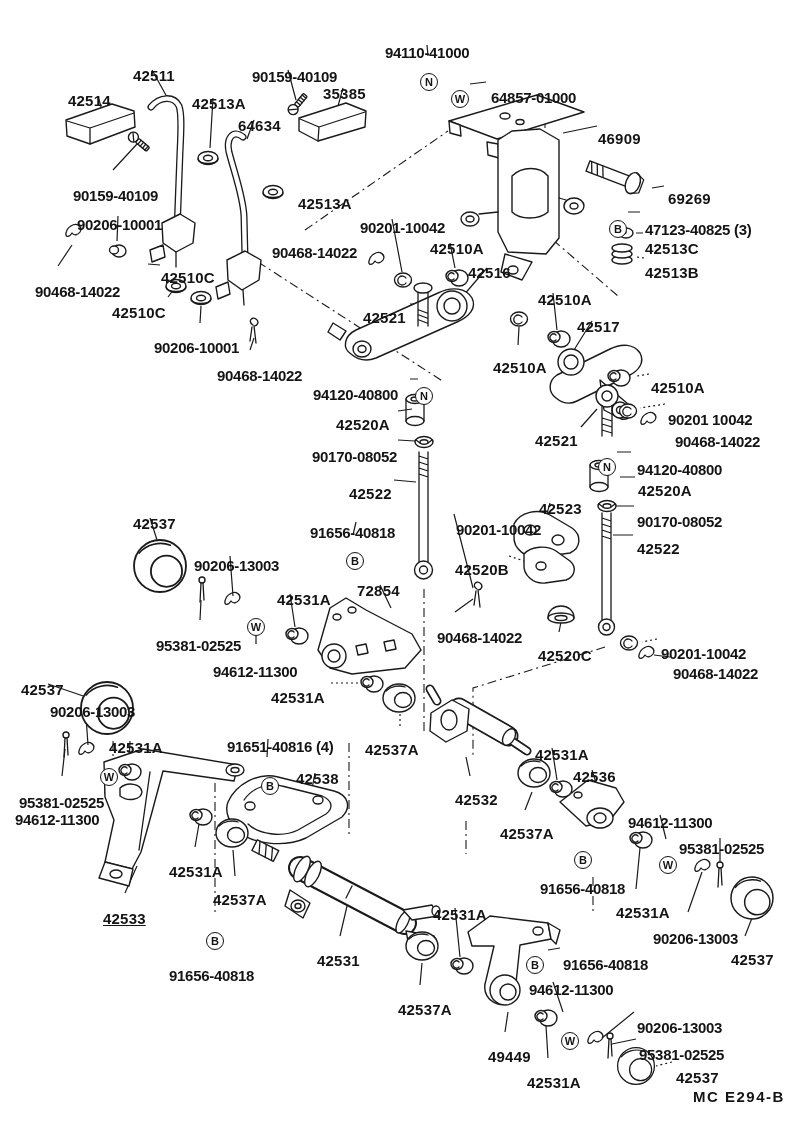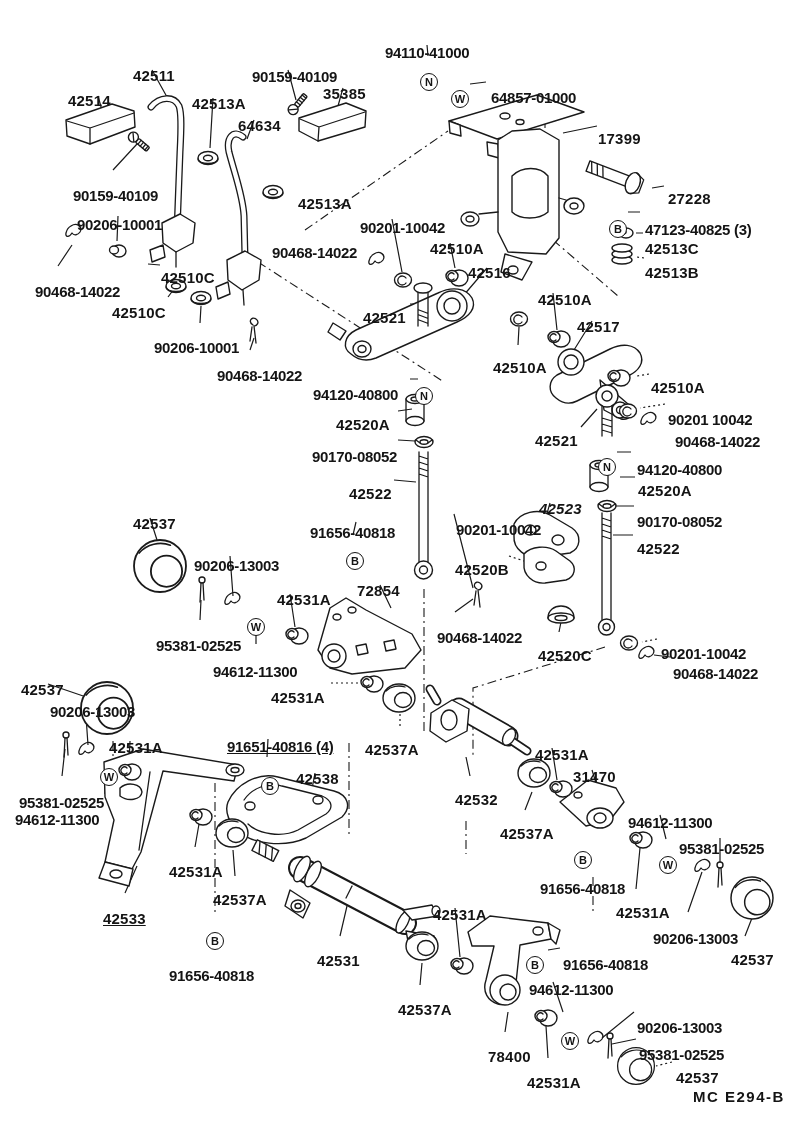--- a/index.html
+++ b/index.html
@@ -344,23 +344,23 @@
 
   <div class="label-layer">
       <div class="part-label" style="left: 385px; top: 29px;">94110-41000</div>
       <div class="part-label" style="left: 491px; top: 74px;">64857-01000</div>
       <div class="part-label lg" style="left: 133px; top: 52px;">42511</div>
       <div class="part-label" style="left: 252px; top: 53px;">90159-40109</div>
       <div class="part-label lg" style="left: 68px; top: 77px;">42514</div>
       <div class="part-label lg" style="left: 192px; top: 80px;">42513A</div>
       <div class="part-label lg" style="left: 323px; top: 70px;">35385</div>
       <div class="part-label lg" style="left: 238px; top: 102px;">64634</div>
-      <div class="part-label lg" style="left: 598px; top: 115px;">17399</div>
+      <div class="part-label lg" style="left: 598px; top: 115px;">46909</div>
       <div class="part-label" style="left: 73px; top: 172px;">90159-40109</div>
-      <div class="part-label lg" style="left: 668px; top: 175px;">27228</div>
+      <div class="part-label lg" style="left: 668px; top: 175px;">69269</div>
       <div class="part-label lg" style="left: 298px; top: 180px;">42513A</div>
       <div class="part-label" style="left: 645px; top: 206px;">47123-40825 (3)</div>
       <div class="part-label" style="left: 77px; top: 201px;">90206-10001</div>
       <div class="part-label" style="left: 360px; top: 204px;">90201-10042</div>
       <div class="part-label lg" style="left: 645px; top: 225px;">42513C</div>
       <div class="part-label" style="left: 272px; top: 229px;">90468-14022</div>
       <div class="part-label lg" style="left: 430px; top: 225px;">42510A</div>
       <div class="part-label lg" style="left: 645px; top: 249px;">42513B</div>
       <div class="part-label lg" style="left: 468px; top: 249px;">42516</div>
       <div class="part-label" style="left: 35px; top: 268px;">90468-14022</div>
@@ -375,45 +375,45 @@
       <div class="part-label lg" style="left: 651px; top: 364px;">42510A</div>
       <div class="part-label" style="left: 313px; top: 371px;">94120-40800</div>
       <div class="part-label" style="left: 668px; top: 396px;">90201 10042</div>
       <div class="part-label lg" style="left: 336px; top: 401px;">42520A</div>
       <div class="part-label" style="left: 675px; top: 418px;">90468-14022</div>
       <div class="part-label lg" style="left: 535px; top: 417px;">42521</div>
       <div class="part-label" style="left: 312px; top: 433px;">90170-08052</div>
       <div class="part-label" style="left: 637px; top: 446px;">94120-40800</div>
       <div class="part-label lg" style="left: 638px; top: 467px;">42520A</div>
       <div class="part-label lg" style="left: 349px; top: 470px;">42522</div>
-      <div class="part-label lg" style="left: 539px; top: 485px; font-style: italic;">42523</div>
+      <div class="part-label lg" style="left: 539px; top: 485px;">42523</div>
       <div class="part-label" style="left: 637px; top: 498px;">90170-08052</div>
       <div class="part-label lg" style="left: 133px; top: 500px;">42537</div>
       <div class="part-label" style="left: 310px; top: 509px;">91656-40818</div>
       <div class="part-label" style="left: 456px; top: 506px;">90201-10042</div>
       <div class="part-label lg" style="left: 637px; top: 525px;">42522</div>
       <div class="part-label" style="left: 194px; top: 542px;">90206-13003</div>
       <div class="part-label lg" style="left: 455px; top: 546px;">42520B</div>
       <div class="part-label lg" style="left: 277px; top: 576px;">42531A</div>
       <div class="part-label lg" style="left: 357px; top: 567px;">72854</div>
       <div class="part-label" style="left: 156px; top: 622px;">95381-02525</div>
       <div class="part-label" style="left: 437px; top: 614px;">90468-14022</div>
       <div class="part-label lg" style="left: 538px; top: 632px;">42520C</div>
       <div class="part-label" style="left: 661px; top: 630px;">90201-10042</div>
       <div class="part-label" style="left: 213px; top: 648px;">94612-11300</div>
       <div class="part-label" style="left: 673px; top: 650px;">90468-14022</div>
       <div class="part-label lg" style="left: 21px; top: 666px;">42537</div>
       <div class="part-label lg" style="left: 271px; top: 674px;">42531A</div>
       <div class="part-label" style="left: 50px; top: 688px;">90206-13003</div>
       <div class="part-label lg" style="left: 109px; top: 724px;">42531A</div>
-      <div class="part-label" style="left: 227px; top: 723px; text-decoration: underline;">91651-40816 (4)</div>
+      <div class="part-label" style="left: 227px; top: 723px;">91651-40816 (4)</div>
       <div class="part-label lg" style="left: 365px; top: 726px;">42537A</div>
       <div class="part-label lg" style="left: 535px; top: 731px;">42531A</div>
       <div class="part-label lg" style="left: 296px; top: 755px;">42538</div>
-      <div class="part-label lg" style="left: 573px; top: 753px;">31470</div>
+      <div class="part-label lg" style="left: 573px; top: 753px;">42536</div>
       <div class="part-label" style="left: 19px; top: 779px;">95381-02525</div>
       <div class="part-label lg" style="left: 455px; top: 776px;">42532</div>
       <div class="part-label" style="left: 15px; top: 796px;">94612-11300</div>
       <div class="part-label" style="left: 628px; top: 799px;">94612-11300</div>
       <div class="part-label lg" style="left: 500px; top: 810px;">42537A</div>
       <div class="part-label" style="left: 679px; top: 825px;">95381-02525</div>
       <div class="part-label lg" style="left: 169px; top: 848px;">42531A</div>
       <div class="part-label" style="left: 540px; top: 865px;">91656-40818</div>
       <div class="part-label lg" style="left: 213px; top: 876px;">42537A</div>
       <div class="part-label lg" style="left: 616px; top: 889px;">42531A</div>
@@ -421,21 +421,21 @@
       <div class="part-label lg" style="left: 103px; top: 895px; text-decoration: underline;">42533</div>
       <div class="part-label" style="left: 653px; top: 915px;">90206-13003</div>
       <div class="part-label lg" style="left: 317px; top: 937px;">42531</div>
       <div class="part-label lg" style="left: 731px; top: 936px;">42537</div>
       <div class="part-label" style="left: 563px; top: 941px;">91656-40818</div>
       <div class="part-label" style="left: 169px; top: 952px;">91656-40818</div>
       <div class="part-label" style="left: 529px; top: 966px;">94612-11300</div>
       <div class="part-label lg" style="left: 398px; top: 986px;">42537A</div>
       <div class="part-label" style="left: 637px; top: 1004px;">90206-13003</div>
       <div class="part-label" style="left: 639px; top: 1031px;">95381-02525</div>
-      <div class="part-label lg" style="left: 488px; top: 1033px;">78400</div>
+      <div class="part-label lg" style="left: 488px; top: 1033px;">49449</div>
       <div class="part-label lg" style="left: 676px; top: 1054px;">42537</div>
       <div class="part-label lg" style="left: 527px; top: 1059px;">42531A</div>
       <div class="circle-symbol" style="left: 420px; top: 57px;">N</div>
       <div class="circle-symbol" style="left: 451px; top: 74px;">W</div>
       <div class="circle-symbol" style="left: 609px; top: 204px;">B</div>
       <div class="circle-symbol" style="left: 415px; top: 371px;">N</div>
       <div class="circle-symbol" style="left: 598px; top: 442px;">N</div>
       <div class="circle-symbol" style="left: 346px; top: 536px;">B</div>
       <div class="circle-symbol" style="left: 247px; top: 602px;">W</div>
       <div class="circle-symbol" style="left: 100px; top: 752px;">W</div>

